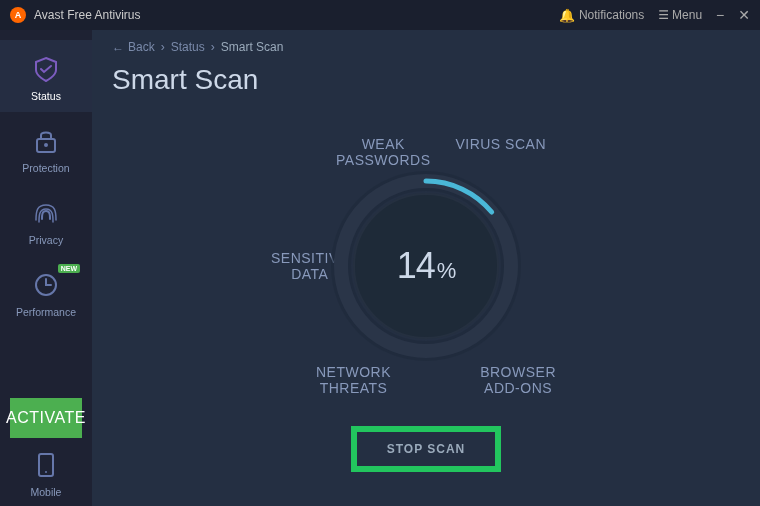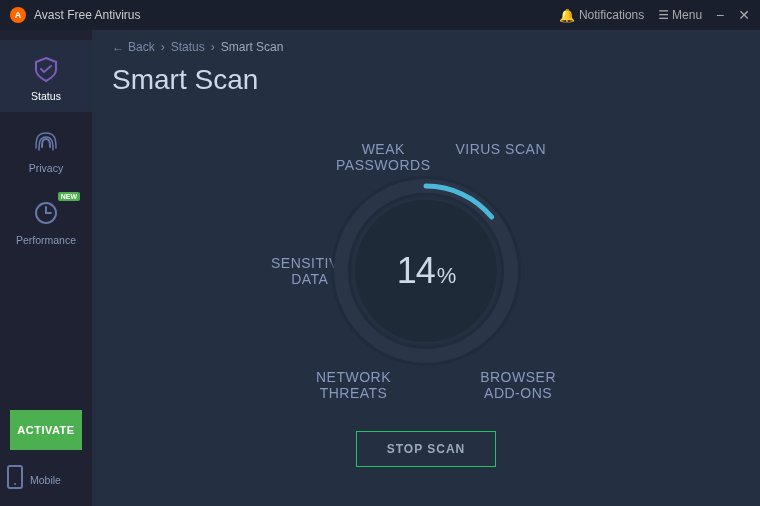--- a/index.html
+++ b/index.html
@@ -107,32 +107,32 @@
     .sidebar-label {
       font-size: 10.5px;
       text-align: center;
     }
     .sidebar-spacer { flex: 1; }
     .activate-btn {
       width: 72px;
       height: 40px;
       background: #4caf50;
       color: white;
-      font-weight: bold;
-      font-size: 11px;
+      font-weight: normal;
+      font-size: 16px;
       display: flex;
       align-items: center;
       justify-content: center;
       cursor: pointer;
       letter-spacing: 0.5px;
     }
     .mobile-item {
       width: 100%;
       display: flex;
-      flex-direction: row;
+      flex-direction: column;
       align-items: center;
       padding: 12px 0 8px;
       cursor: pointer;
       color: #8899bb;
       font-size: 10.5px;
     }
     .new-badge {
       position: absolute;
       top: 8px;
       right: 12px;
@@ -233,21 +233,21 @@
     .scan-percent {
       font-size: 36px;
       color: #cdd8e8;
       font-weight: 300;
       letter-spacing: -1px;
     }
 
     
     .stop-scan-btn {
       margin-top: 20px;
-      border: 1px solid #22c55e;
+      border: 6px solid #22c55e;
       background: transparent;
       color: #9aaabb;
       font-size: 12px;
       font-weight: bold;
       letter-spacing: 1px;
       padding: 10px 30px;
       cursor: pointer;
     }
   </style>
 </head>
@@ -279,20 +279,30 @@
     <div class="sidebar-item active">
       <div class="sidebar-icon">
         <svg width="28" height="28" viewBox="0 0 28 28">
           <path d="M14 3 L24 7 L24 15 C24 21 14 26 14 26 C14 26 4 21 4 15 L4 7 Z" fill="none" stroke="#7c5cbf" stroke-width="2"></path>
           <polyline points="9,14 12,17 19,11" fill="none" stroke="#7c5cbf" stroke-width="2" stroke-linecap="round"></polyline>
         </svg>
       </div>
       <span class="sidebar-label">Status</span>
     </div>
 
+    <div class="sidebar-item">
+      <div class="sidebar-icon">
+        <svg width="26" height="28" viewBox="0 0 26 28">
+          <rect x="4" y="12" width="18" height="13" rx="2" fill="none" stroke="#6677aa" stroke-width="2"></rect>
+          <path d="M8 12 L8 8 C8 4.5 18 4.5 18 8 L18 12" fill="none" stroke="#6677aa" stroke-width="2"></path>
+          <circle cx="13" cy="18" r="2" fill="#6677aa"></circle>
+        </svg>
+      </div>
+      <span class="sidebar-label">Protection</span>
+    </div>
 
     <div class="sidebar-item">
       <div class="sidebar-icon">
         <svg width="28" height="28" viewBox="0 0 28 28">
           <path d="M10 20 C10 16 10 12 14 12 C18 12 18 16 18 20" fill="none" stroke="#6677aa" stroke-width="2" stroke-linecap="round"></path>
           <path d="M7 23 C7 17 7 10 14 10 C21 10 21 17 21 23" fill="none" stroke="#6677aa" stroke-width="1.5" stroke-linecap="round"></path>
           <path d="M4 21 C4 12 5 6 14 6 C23 6 24 12 24 21" fill="none" stroke="#6677aa" stroke-width="1.5" stroke-linecap="round"></path>
         </svg>
       </div>
       <span class="sidebar-label">Privacy</span>

